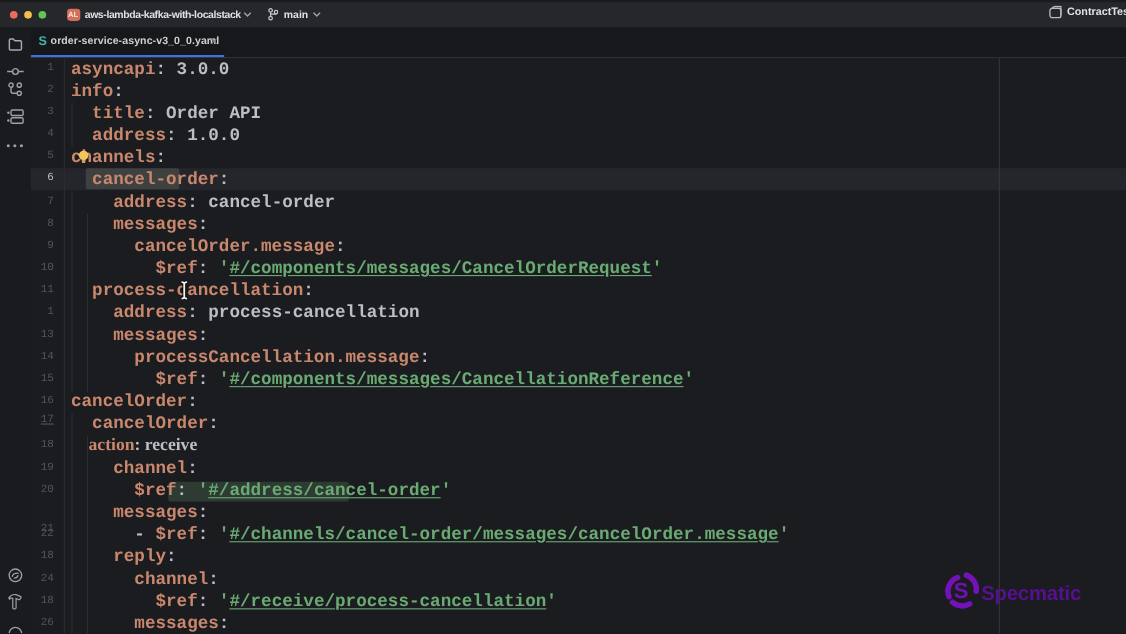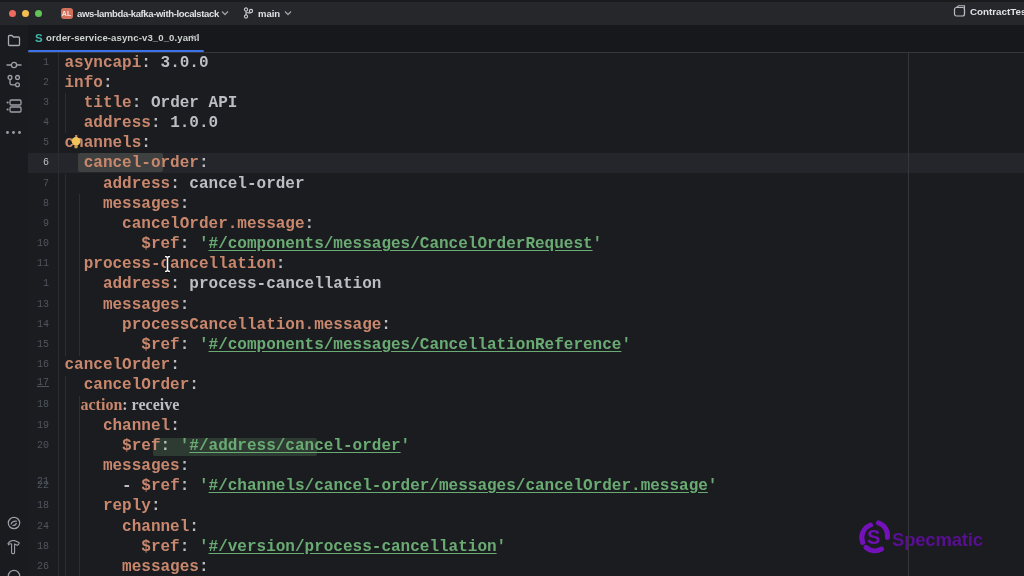--- a/index.html
+++ b/index.html
@@ -169,21 +169,21 @@
 <div class="cl" style="top:281.98px;">        <i class="k">$ref</i><i class="v">:</i> <i class="s">'</i><i class="a">#/components/messages/CancellationReference</i><i class="s">'</i></div>
 <div class="cl" style="top:302.15px;"><i class="k">cancelOrder</i><i class="v">:</i></div>
 <div class="cl" style="top:322.32px;">  <i class="k">cancelOrder</i><i class="v">:</i></div>
 <div class="cl" style="top:342.49px;font-family:Liberation Serif, serif;">    <i class="k">action</i><i class="v">:</i> <i class="v">receive</i></div>
 <div class="cl" style="top:362.66px;">    <i class="k">channel</i><i class="v">:</i></div>
 <div class="cl" style="top:382.83px;">      <i class="k">$ref</i><i class="v">:</i> <i class="s">'</i><i class="a">#/address/cancel-order</i><i class="s">'</i></div>
 <div class="cl" style="top:403.0px;">    <i class="k">messages</i><i class="v">:</i></div>
 <div class="cl" style="top:423.17px;">      <i class="v">-</i> <i class="k">$ref</i><i class="v">:</i> <i class="s">'</i><i class="a">#/channels/cancel-order/messages/cancelOrder.message</i><i class="s">'</i></div>
 <div class="cl" style="top:443.34px;">    <i class="k">reply</i><i class="v">:</i></div>
 <div class="cl" style="top:463.51px;">      <i class="k">channel</i><i class="v">:</i></div>
-<div class="cl" style="top:483.68px;">        <i class="k">$ref</i><i class="v">:</i> <i class="s">'</i><i class="a">#/version/process-cancellation</i><i class="s">'</i></div>
+<div class="cl" style="top:483.68px;">        <i class="k">$ref</i><i class="v">:</i> <i class="s">'</i><i class="a">#/receive/process-cancellation</i><i class="s">'</i></div>
 <div class="cl" style="top:503.85px;">      <i class="k">messages</i><i class="v">:</i></div>
 </div>
 
   <svg class="abs" style="left:41.5px;top:82.5px;" width="12" height="15" viewBox="0 0 12 15">
     <circle cx="6" cy="5.3" r="4.3" fill="#f2c55c"></circle>
     <path d="M4.2 9.4 L7.8 9.4 L7.4 12.2 L4.6 12.2 Z" fill="#c9a14a"></path>
   </svg>
 
   <svg class="abs" style="left:135px;top:202px;" width="9" height="18" viewBox="0 0 9 18">
     <path d="M4.5 2.5 L4.5 15.5 M2 1.5 Q3.5 1.5 4.5 2.5 Q5.5 1.5 7 1.5 M2 16.5 Q3.5 16.5 4.5 15.5 Q5.5 16.5 7 16.5" stroke="#000" stroke-width="3.4" fill="none"></path>

